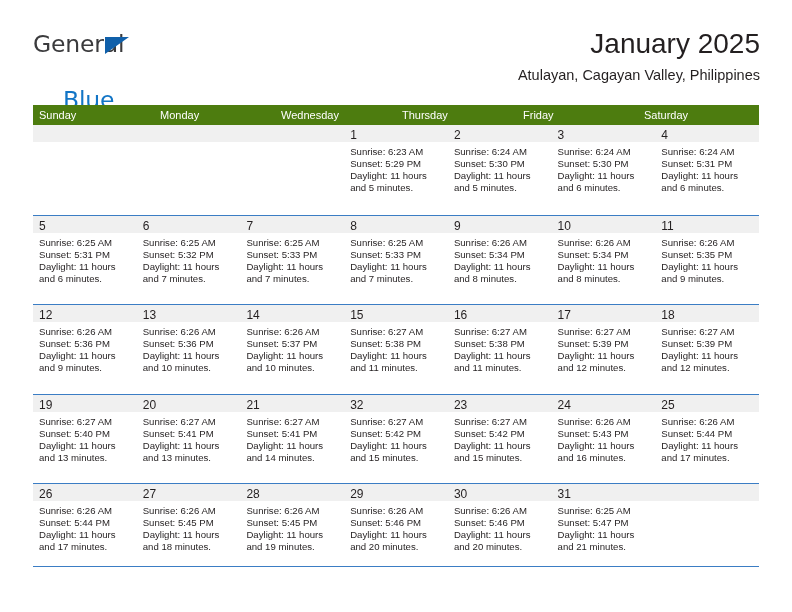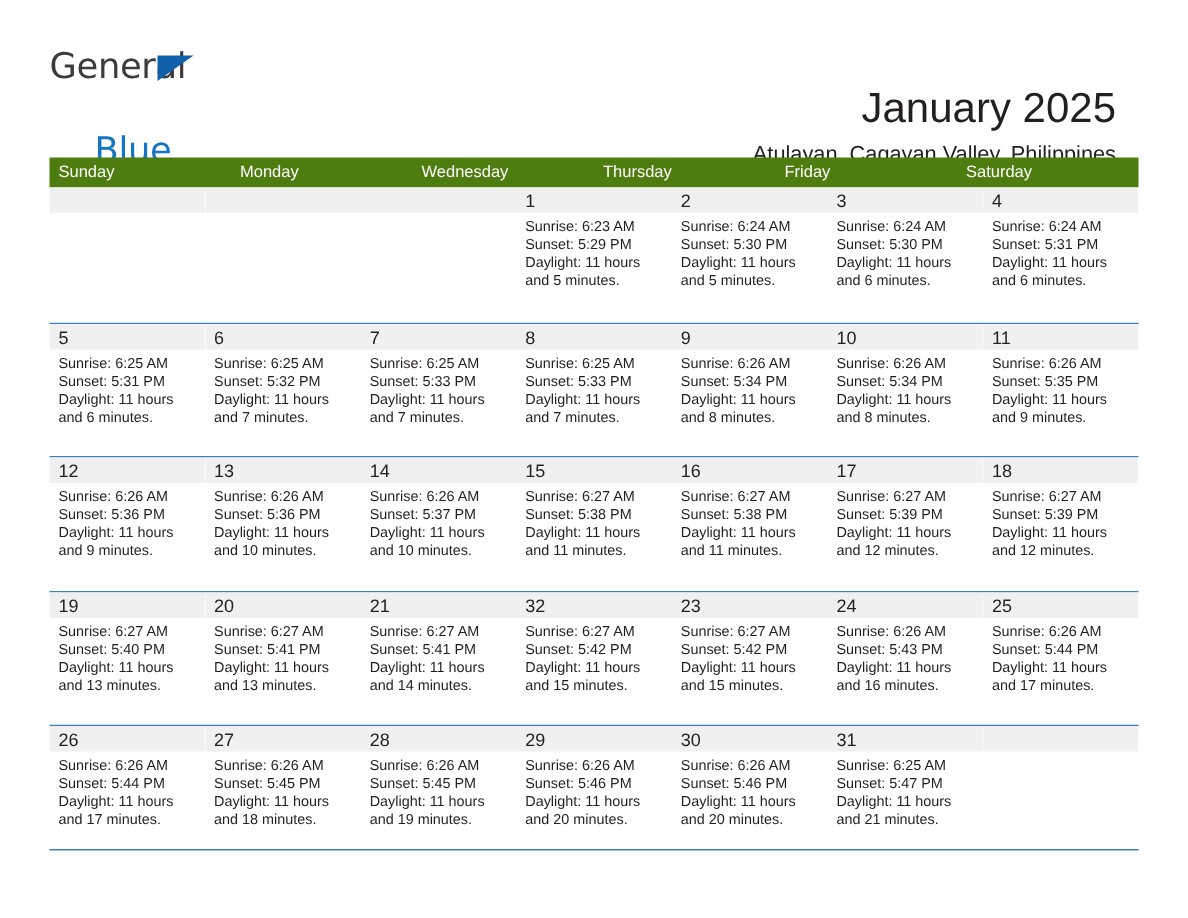--- a/index.html
+++ b/index.html
@@ -67,24 +67,23 @@
     letter-spacing: -0.2px;
     color: #1275c6;
     font-family: "DejaVu Sans", sans-serif;
     font-weight: 400;
     line-height: 1;
     margin-top: 34px;
   }
 
   .title-block {
     position: absolute;
-    right: 48px;
+    right: 32px;
     top: 28px;
     text-align: right;
-    margin-top: 28px;
   }
   .title {
     font-size: 28px;
     font-weight: 400;
     color: #231f20;
     line-height: 1.15;
     white-space: nowrap;
   }
   .subtitle {
     margin-top: 7px;

